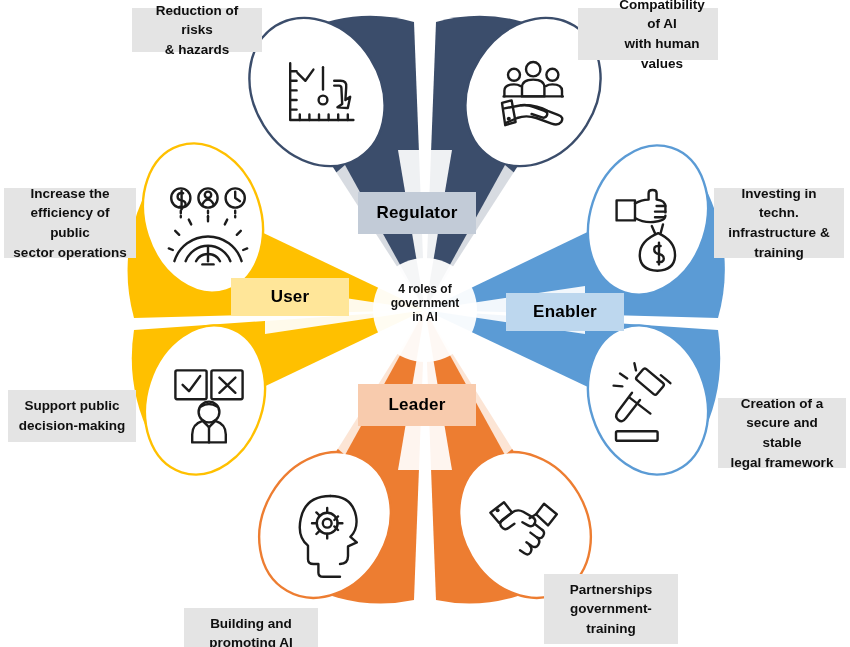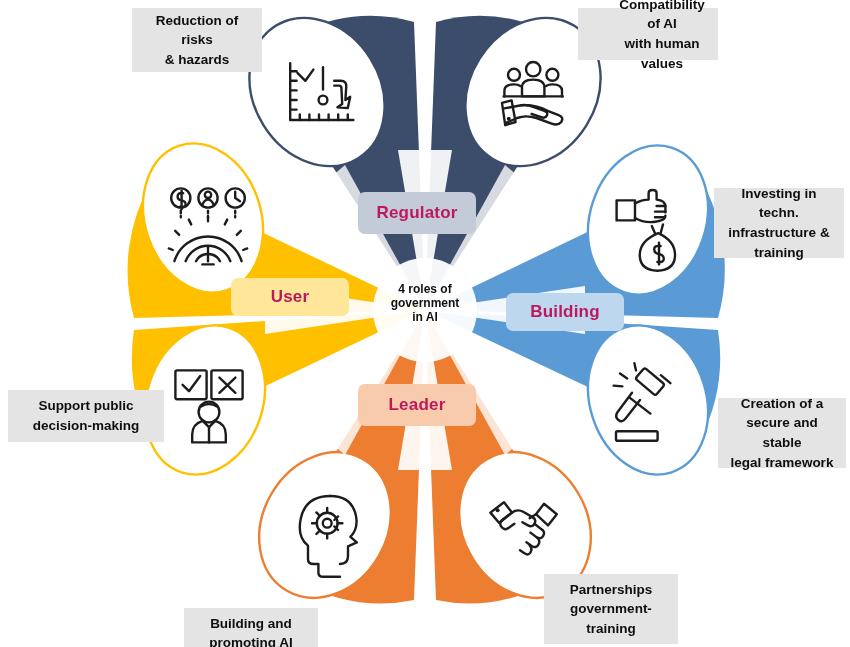--- a/index.html
+++ b/index.html
@@ -32,24 +32,23 @@
   }
 
   
   .role{
     position:absolute;
     display:flex;
     align-items:center;
     justify-content:center;
     font-size:17px;
     font-weight:700;
-    color:#be185d;
+    color:#000000;
     letter-spacing:.2px;
     z-index:45;
-    border-radius:7px;
   }
 
   
   #center-label{
     position:absolute;
     left:345px;top:263px;width:160px;height:80px;
     display:flex;align-items:center;justify-content:center;
     text-align:center;
     font-size:12px;font-weight:700;line-height:1.17;color:#111;
     white-space:pre-line;
@@ -106,21 +105,21 @@
       <path d="M 425 310 L 310 425 L 345 455 Z" fill="#ffffff" opacity="0.8"></path>
       <path d="M 425 310 L 540 425 L 505 455 Z" fill="#ffffff" opacity="0.8"></path>
       <circle cx="425" cy="310" r="52" fill="#ffffff" opacity="0.95"></circle>
     </g>
   </svg>
 
   <div class="role" style="left:358px;top:192px;width:118px;height:42px;background:#c2cbd7;">
     <span>Regulator</span>
   </div>
   <div class="role" style="left:506px;top:293px;width:118px;height:38px;background:#bdd7ee;">
-    <span>Building</span>
+    <span>Enabler</span>
   </div>
   <div class="role" style="left:358px;top:384px;width:118px;height:42px;background:#f8cbad;">
     <span>Leader</span>
   </div>
   <div class="role" style="left:231px;top:278px;width:118px;height:38px;background:#ffe699;">
     <span>User</span>
   </div>
 
   <div id="center-label">4 roles of
 government
@@ -215,21 +214,21 @@
       <path class="ico" d="M32 62 V78 M100 62 V78 M168 62 V78" stroke-dasharray="6 7"></path>
       <path class="ico" d="M16 188 A 88 88 0 0 1 184 188"></path>
       <path class="ico" d="M44 188 A 60 60 0 0 1 156 188"></path>
       <path class="ico" d="M70 188 A 34 34 0 0 1 130 188"></path>
       <path class="ico" d="M100 188 L100 152"></path>
       <path class="ico" d="M86 196 H114"></path>
       <path class="ico" d="M12 160 L2 156 M28 122 L18 112 M58 96 L52 84 M100 88 V76 M142 96 L148 84 M172 122 L182 112 M188 160 L198 156"></path>
     </g>
   </svg>
 
-  <div class="caption" style="left:132px;top:8px;width:130px;height:64px;">
+  <div class="caption" style="left:132px;top:8px;width:130px;height:44px;">
     <span>Reduction of risks
 &amp; hazards</span>
   </div>
 
   <div class="caption" style="left:578px;top:8px;width:140px;height:52px;padding-left:36px;">
     <span>Compatibility of AI
 with human values</span>
   </div>
 
   <div class="caption" style="left:714px;top:188px;width:130px;height:70px;justify-content:flex-end;">
@@ -249,19 +248,24 @@
 government-
 training</span>
   </div>
 
   <div class="caption" style="left:184px;top:574px;width:134px;height:70px;margin-top:34px;">
     <span>Building and
 promoting AI
 capacity</span>
   </div>
 
-  <div class="caption" style="left:8px;top:390px;width:156px;height:52px;">
+  <div class="caption" style="left:8px;top:390px;width:128px;height:52px;">
     <span>Support public
 decision-making</span>
   </div>
 
+  <div class="caption" style="left:4px;top:188px;width:132px;height:70px;">
+    <span>Increase the
+efficiency of public
+sector operations</span>
+  </div>
 
 </div>
 
 </body></html>

